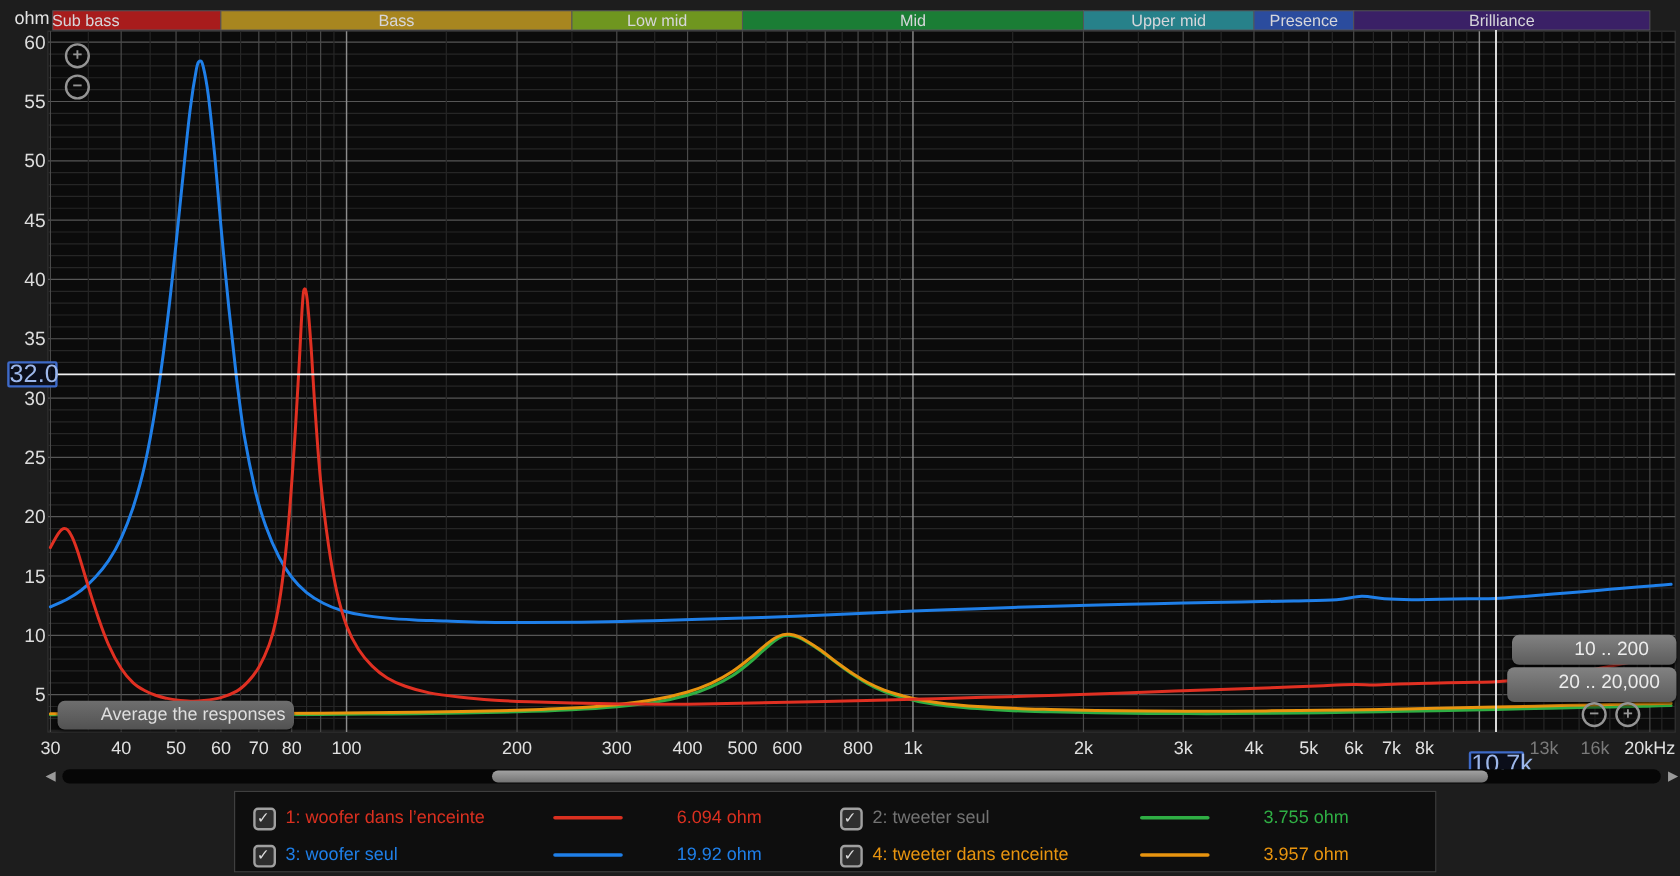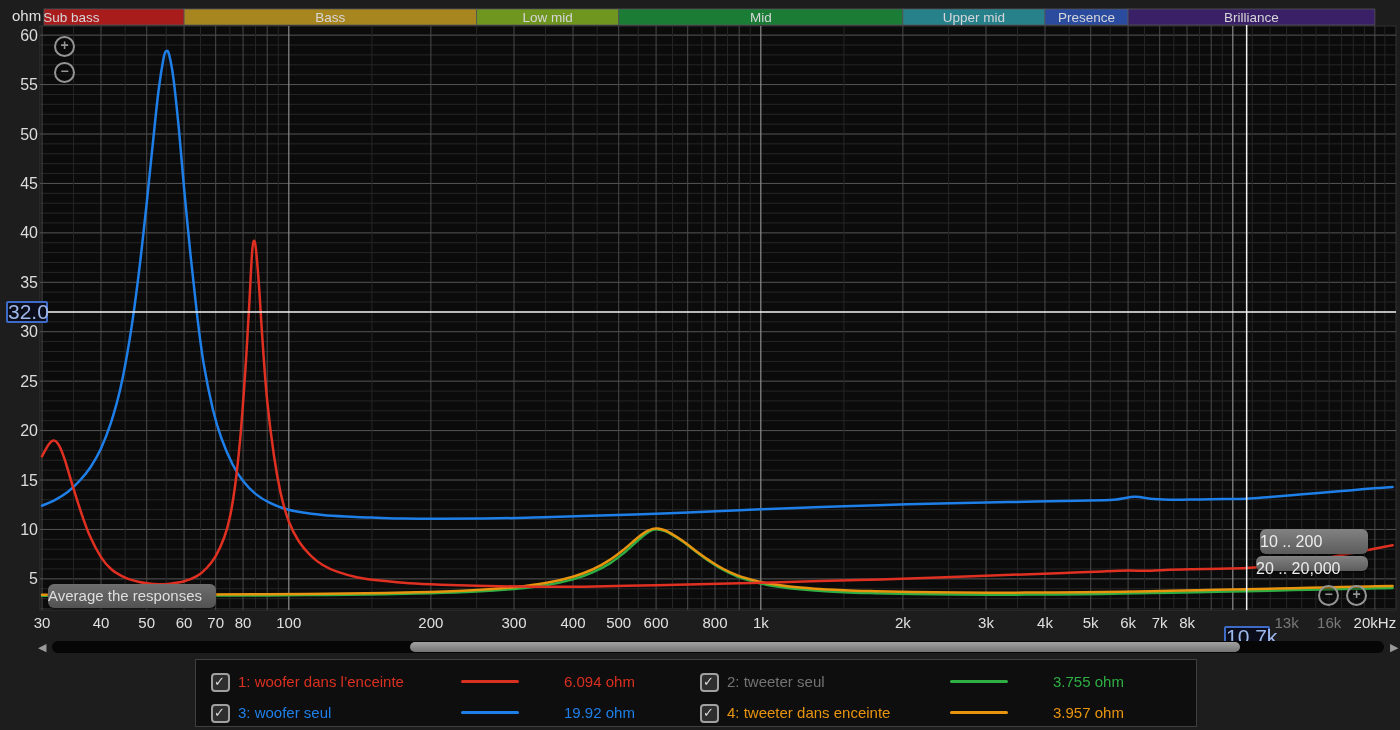--- a/index.html
+++ b/index.html
@@ -1,26 +1,26 @@
 <!DOCTYPE html>
 <html><head>
 <meta charset="utf-8">
 <style>
   html,body{margin:0;padding:0;background:#101010;}
   .stage{position:relative;width:1400px;height:730px;background:#1d1d1d;overflow:hidden;
          font-family:"Liberation Sans","DejaVu Sans",sans-serif;}
   #chart-svg{position:absolute;left:0;top:0;}
   .unit-label{position:absolute;left:12px;top:7px;color:#e2e2e2;font-size:15px;}
-  .btn{position:absolute;border-radius:6px;cursor:pointer;
-       box-shadow:0 1px 2px rgba(0,0,0,.6);}
+  .btn{position:absolute;border-radius:6px;text-align:center;cursor:pointer;
+       box-shadow:0 1px 2px rgba(0,0,0,.6);padding-left:29px;}
   .average-btn{left:48px;top:584px;width:168px;height:24px;line-height:24px;
        background:linear-gradient(#6e6e6e,#525252);color:#dedede;font-size:15px;}
   .range-btn{background:linear-gradient(#828282,#5c5c5c);color:#ececec;font-size:16px;}
   .range-btn.r1{left:1260px;top:529px;width:108px;height:25px;line-height:25px;}
-  .range-btn.r2{left:1256px;top:556px;width:112px;height:15px;line-height:25px;}
+  .range-btn.r2{left:1256px;top:556px;width:112px;height:29px;line-height:25px;}
   .zoomicon{position:absolute;width:17px;height:17px;border:2px solid #949494;border-radius:50%;
        color:#949494;font-size:14px;line-height:14px;text-align:center;font-weight:bold;
        background:rgba(10,10,10,.4);cursor:pointer;}
   .cursor-box{position:absolute;border:2px solid #3e6ac8;background:rgba(8,12,26,.85);
        color:#9db7ea;font-size:21px;text-align:center;border-radius:2px;}
   .cursor-box.ybox{left:6px;top:301px;width:38px;height:18px;line-height:18px;}
   .cursor-box.xbox{left:1225px;top:610px;width:42px;height:17px;line-height:17px;}
   .scroll-track{position:absolute;left:52px;top:641px;width:1332px;height:12px;
        background:#060606;border-radius:6px;}
   .scroll-thumb{position:absolute;top:1px;height:10px;border-radius:5px;

